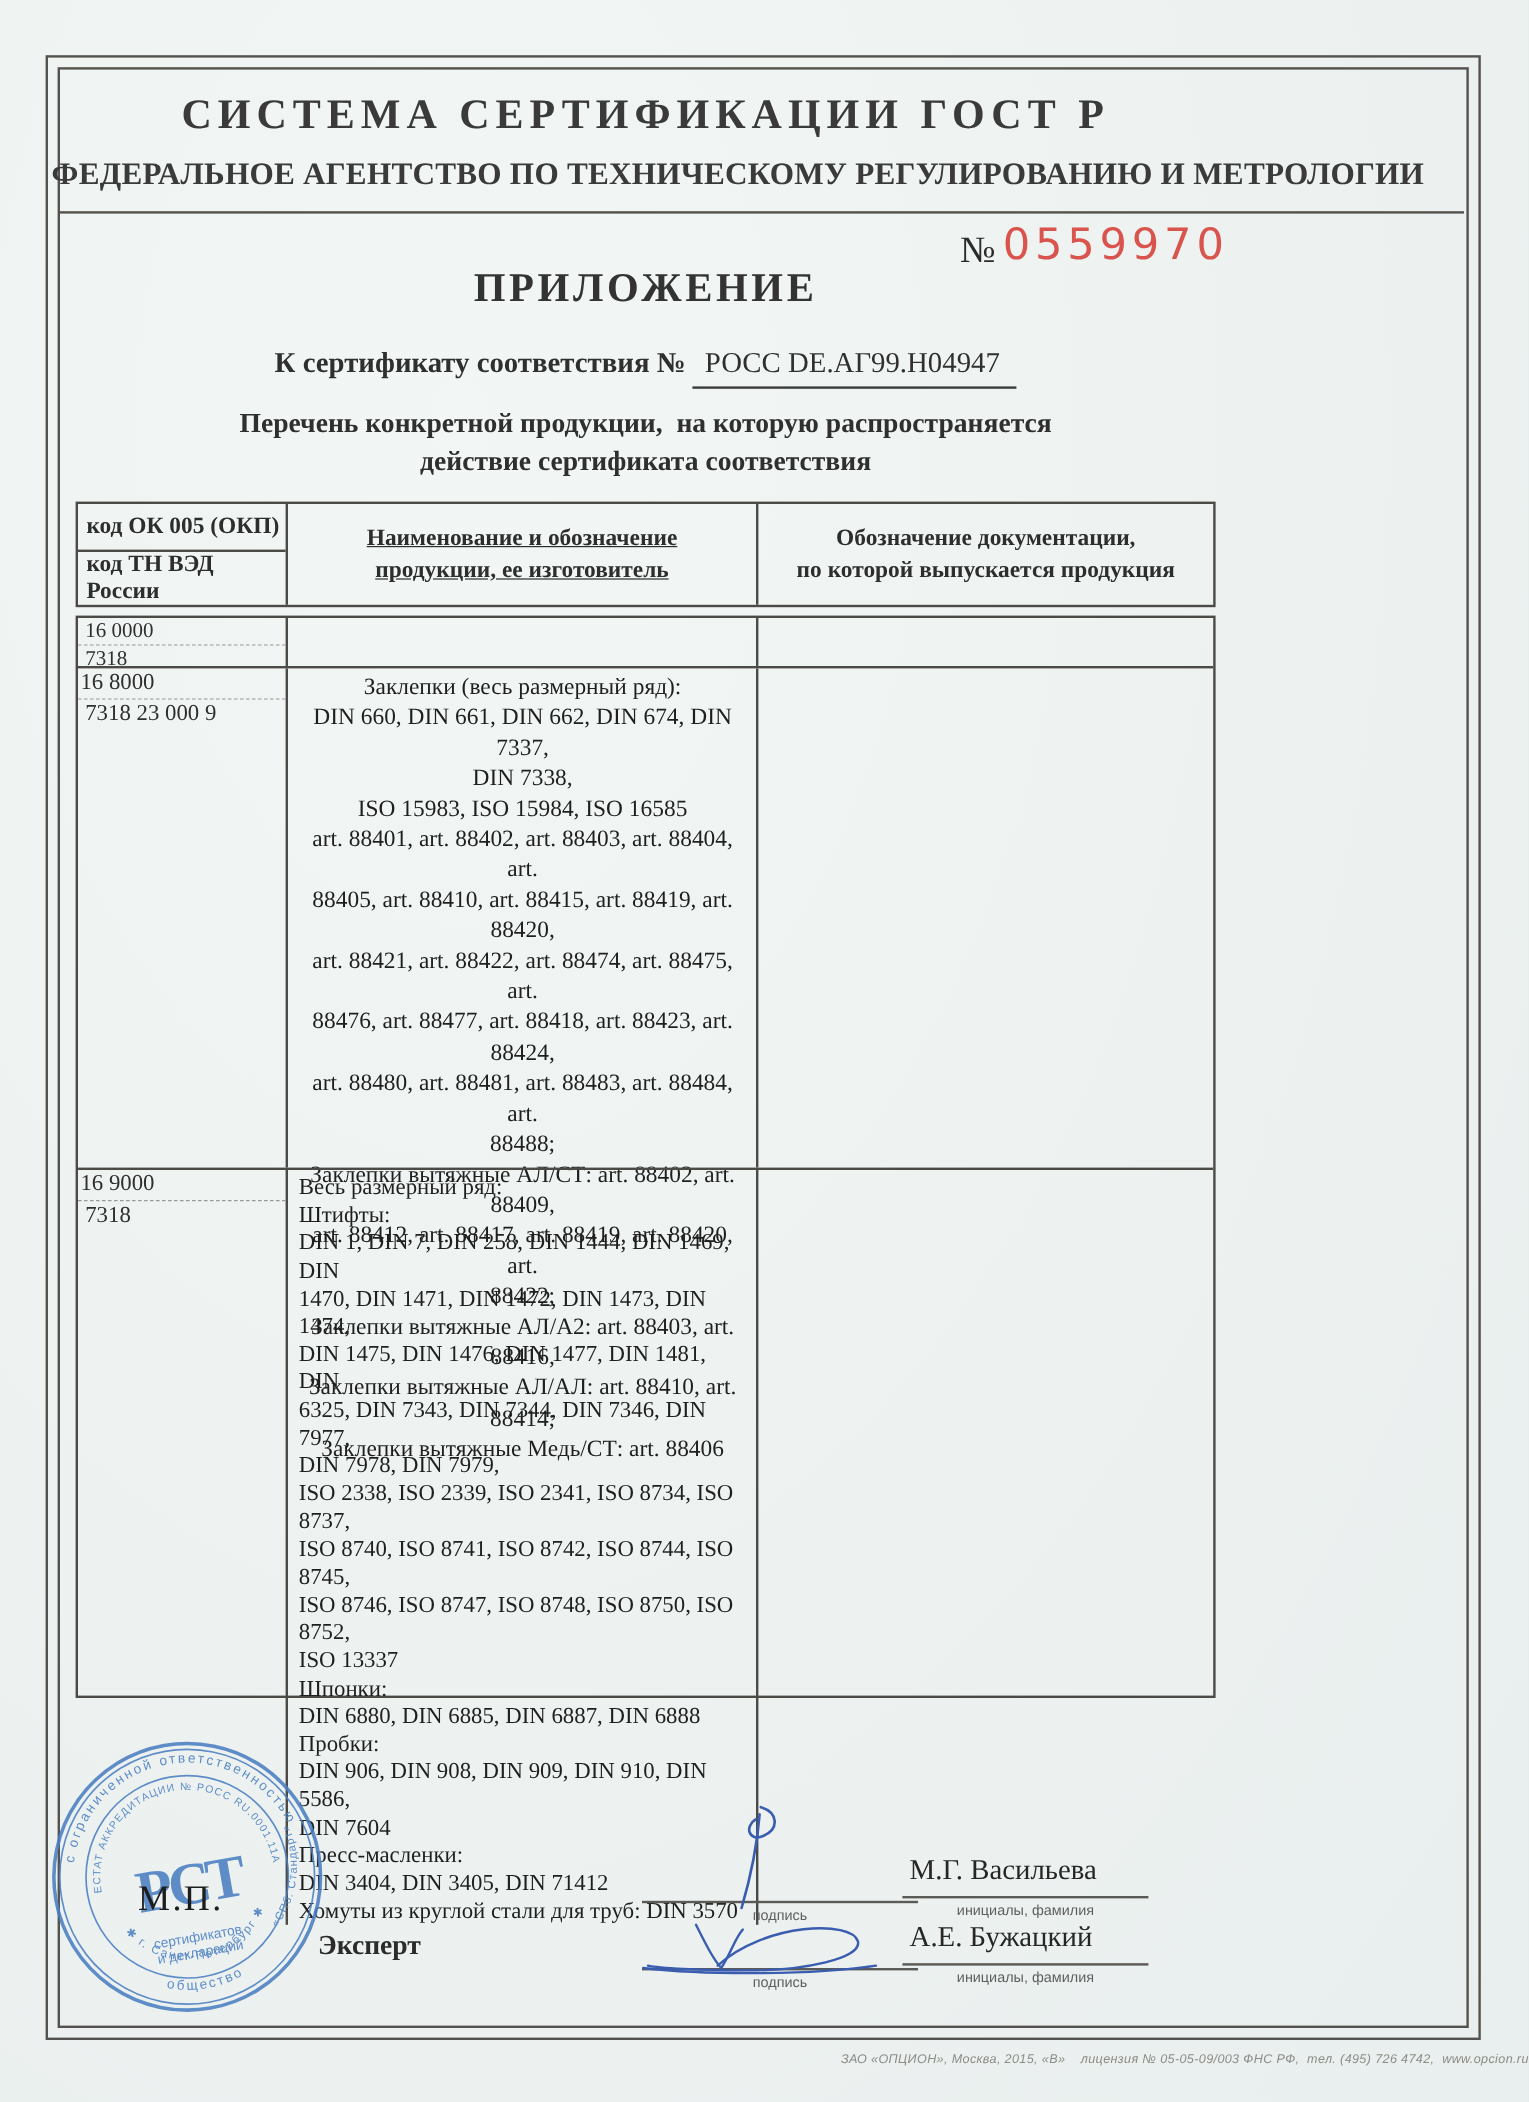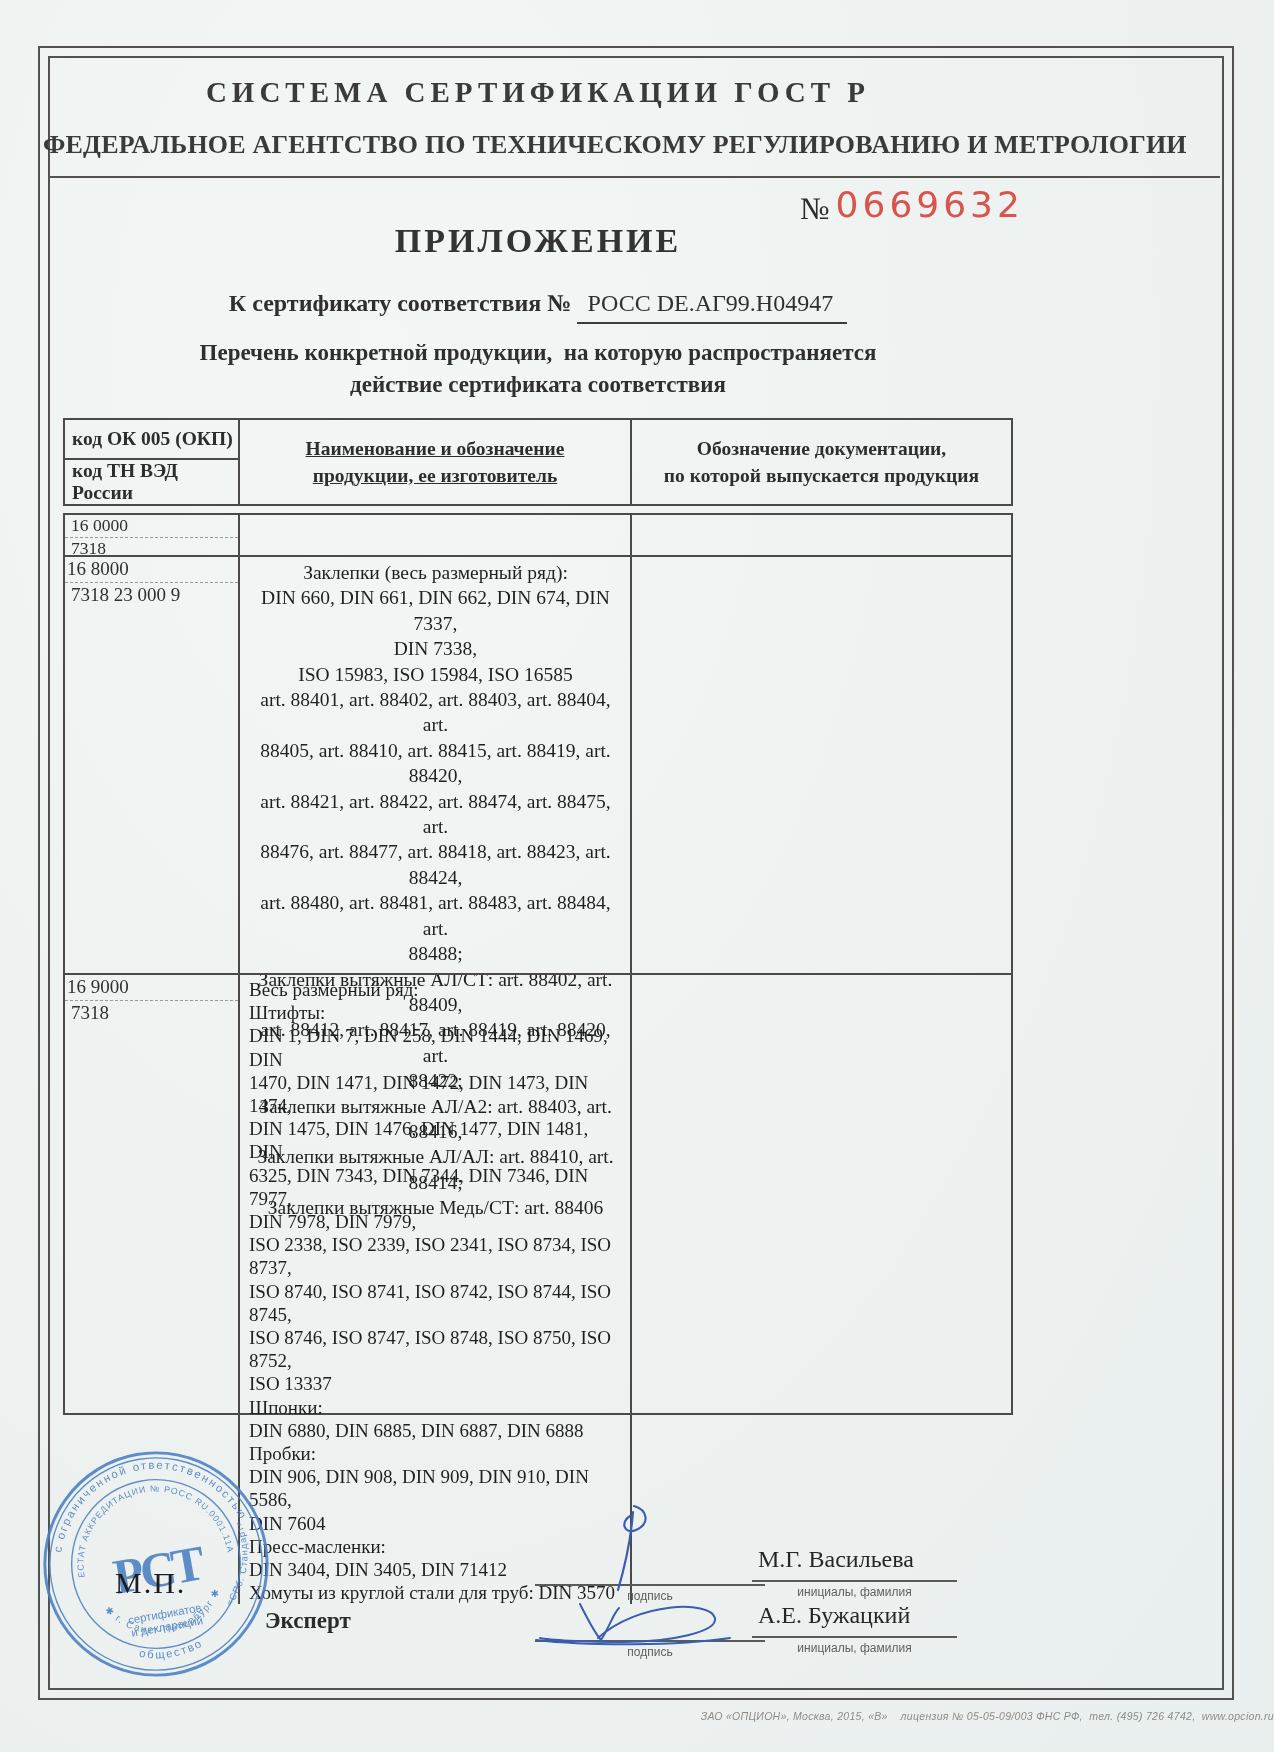--- a/index.html
+++ b/index.html
@@ -12,21 +12,21 @@
     color:#2f2f2f;
   }
   .abs { position:absolute; }
   .border-outer { left:38px; top:46px; width:1192px; height:1650px; border:2px solid #54524e; }
   .border-inner { left:48px; top:56px; width:1172px; height:1630px; border:2px solid #54524e; }
   .header-sep { left:50px; top:176px; width:1170px; height:2px; background:#54524e; }
 
   .form-content { left:43px; width:990px; top:0; height:1752px; }
   .fc { position:absolute; left:0; width:100%; text-align:center; }
 
-  .header-system { top:76px; font-size:29px; font-weight:bold; letter-spacing:5px; color:#3a3a3a; }
+  .header-system { top:76px; font-size:35px; font-weight:bold; letter-spacing:5px; color:#3a3a3a; }
   .header-agency { top:130px; font-size:26px; font-weight:bold; letter-spacing:0.2px; color:#3a3a3a; white-space:nowrap; }
 
   .form-number { position:absolute; left:800px; top:186px; white-space:nowrap; }
   .form-number .pfx { font-size:31px; color:#2b2b2b; }
   .form-number .val { font-family:"DejaVu Sans", sans-serif; font-size:36px; color:#d9544c; letter-spacing:4px; position:relative; top:-2px; margin-left:6px; }
 
   .appendix-title { top:222px; font-size:34px; font-weight:bold; letter-spacing:3px; color:#333; }
   .cert-ref { top:290px; font-size:24px; white-space:pre; }
   .cert-ref .lbl { font-weight:bold; }
   .cert-ref .num { border-bottom:2px solid #3c3c3c; padding:0 14px 6px 10px; }
@@ -112,21 +112,21 @@
     <div class="fc header-agency">ФЕДЕРАЛЬНОЕ АГЕНТСТВО ПО ТЕХНИЧЕСКОМУ РЕГУЛИРОВАНИЮ И МЕТРОЛОГИИ</div>
 
     <div class="fc appendix-title">ПРИЛОЖЕНИЕ</div>
 
     <div class="fc cert-ref"><span class="lbl">К сертификату соответствия №</span> <span class="num">РОСС DE.АГ99.Н04947</span></div>
 
     <div class="fc desc1">Перечень конкретной продукции,  на которую распространяется</div>
     <div class="fc desc2">действие сертификата соответствия</div>
   </div>
 
-  <div class="abs form-number"><span class="pfx">№</span><span class="val">0669632</span></div>
+  <div class="abs form-number"><span class="pfx">№</span><span class="val">0559970</span></div>
 
   <div class="abs tbl-head">
     <div class="th-col1">
       <div class="t">код ОК 005 (ОКП)</div>
       <div class="b">код ТН ВЭД России</div>
     </div>
     <div class="th-col2 th-center">Наименование и обозначение
 продукции, ее изготовитель</div>
     <div class="th-col3 th-center">Обозначение документации,
 по которой выпускается продукция</div>

